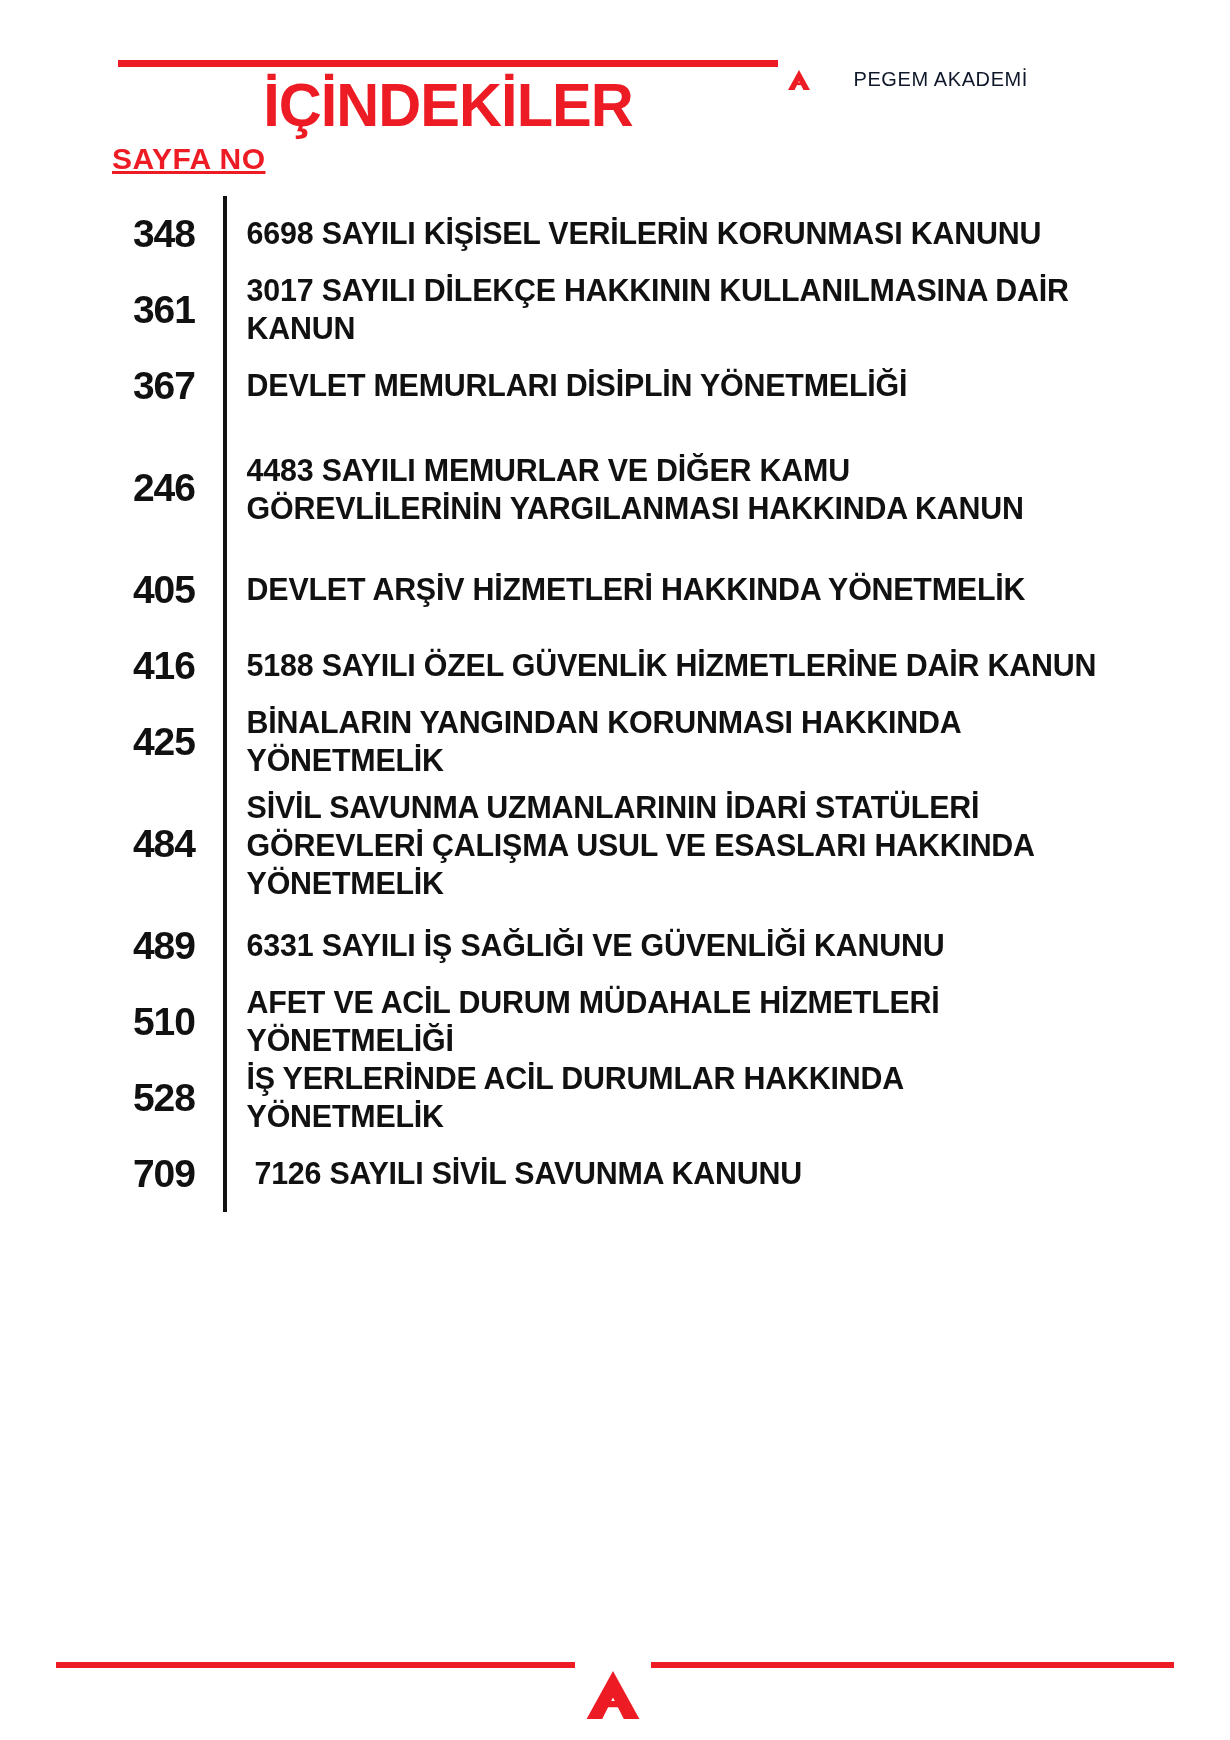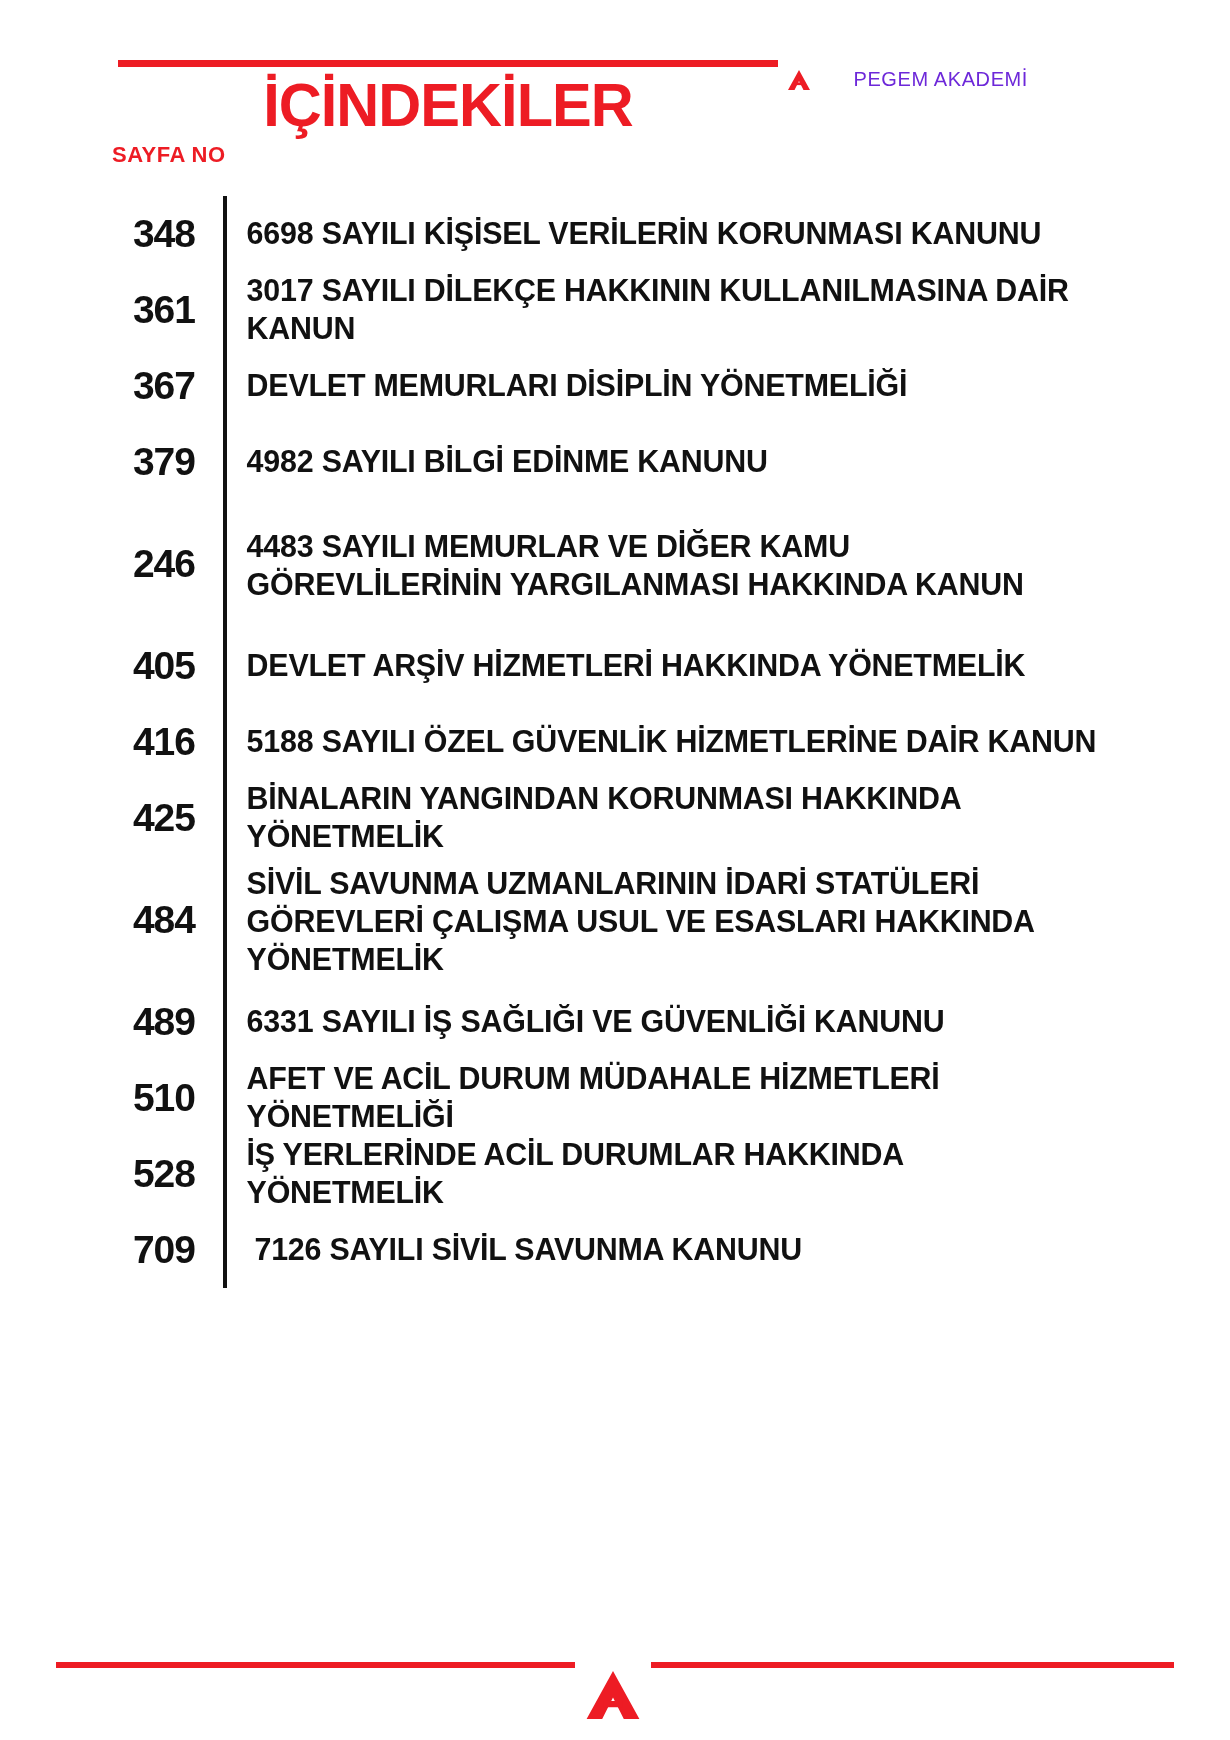--- a/index.html
+++ b/index.html
@@ -40,43 +40,44 @@
     font-family: "Liberation Sans", sans-serif;
     font-stretch: condensed;
     transform: scaleX(0.96);
     transform-origin: center top;
   }
   .sayfa-no {
     position: absolute;
     left: 112px;
     top: 142px;
     color: #ed1c24;
-    font-size: 22px;
+    font-size: 30px;
     font-weight: bold;
     letter-spacing: 0.5px;
+    text-decoration: underline;
   }
 
   
   .brand {
     position: absolute;
     right: 198px;
     top: 68px;
     display: flex;
     align-items: center;
     gap: 7px;
   }
   .brand-mark {
     width: 22px;
     height: 20px;
     position: relative;
     display: inline-block;
   }
   .brand-mark svg { display: block; }
   .brand-text {
-    color: #6d28d9;
+    color: #0f172a;
     font-size: 20px;
     font-weight: normal;
     letter-spacing: 0.6px;
     margin-left: 36px;
   }
 
   
   .toc {
     position: absolute;
     left: 118px;
@@ -175,25 +176,20 @@
       <div class="toc-row">
         <div class="page-num">361</div>
         <div class="divider"></div>
         <div class="entry-title">3017 SAYILI DİLEKÇE HAKKININ KULLANILMASINA DAİR KANUN</div>
       </div>
       <div class="toc-row">
         <div class="page-num">367</div>
         <div class="divider"></div>
         <div class="entry-title">DEVLET MEMURLARI DİSİPLİN YÖNETMELİĞİ</div>
       </div>
-      <div class="toc-row">
-        <div class="page-num">379</div>
-        <div class="divider"></div>
-        <div class="entry-title">4982 SAYILI BİLGİ EDİNME KANUNU</div>
-      </div>
       <div class="toc-row tall">
         <div class="page-num">246</div>
         <div class="divider"></div>
         <div class="entry-title">4483 SAYILI MEMURLAR VE DİĞER KAMU GÖREVLİLERİNİN YARGILANMASI HAKKINDA KANUN</div>
       </div>
       <div class="toc-row">
         <div class="page-num">405</div>
         <div class="divider"></div>
         <div class="entry-title">DEVLET ARŞİV HİZMETLERİ HAKKINDA YÖNETMELİK</div>
       </div>

